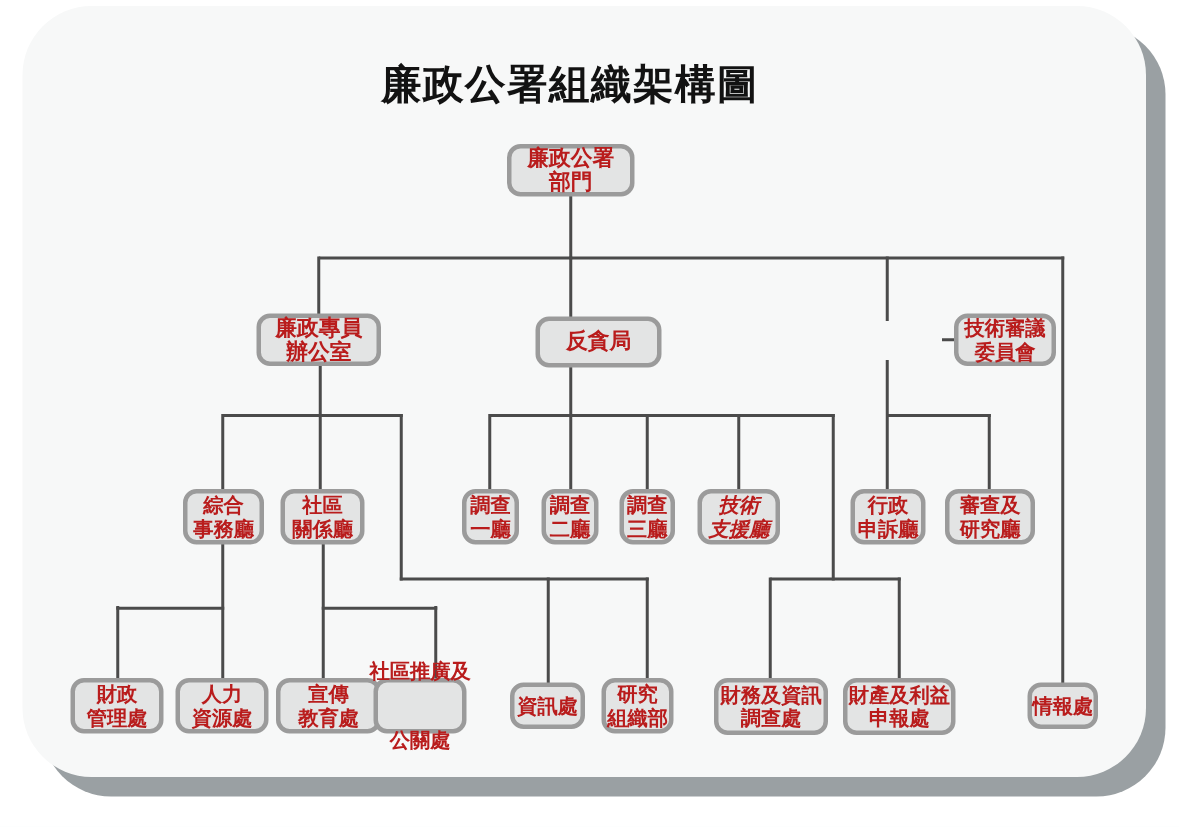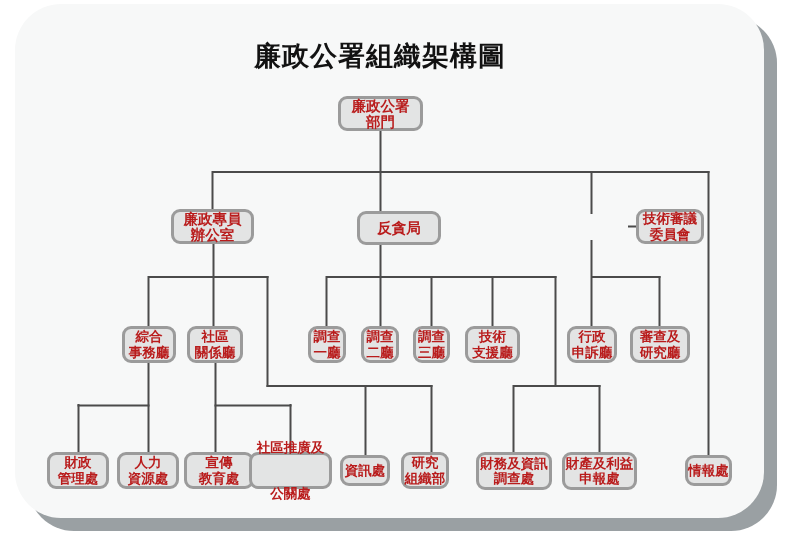--- a/index.html
+++ b/index.html
@@ -110,21 +110,21 @@
     <span>一廳</span>
   </div>
   <div class="node" style="left:361px; top:326px; width:38px; height:37px;">
     <span>調查</span>
     <span>二廳</span>
   </div>
   <div class="node" style="left:413px; top:326px; width:37px; height:37px;">
     <span>調查</span>
     <span>三廳</span>
   </div>
-  <div class="node" style="left:465px; top:326px; width:55px; height:37px;">
+  <div class="node" style="left:465px; top:326px; width:55px; height:37px;font-style:italic;">
     <span>技術</span>
     <span>支援廳</span>
   </div>
   <div class="node" style="left:567px; top:326px; width:50px; height:37px;">
     <span>行政</span>
     <span>申訴廳</span>
   </div>
   <div class="node" style="left:630px; top:326px; width:60px; height:37px;">
     <span>審查及</span>
     <span>研究廳</span>
@@ -135,21 +135,21 @@
     <span>管理處</span>
   </div>
   <div class="node" style="left:117px; top:452px; width:62px; height:37px;">
     <span>人力</span>
     <span>資源處</span>
   </div>
   <div class="node" style="left:184px; top:452px; width:70px; height:37px;">
     <span>宣傳</span>
     <span>教育處</span>
   </div>
-  <div class="node" style="left:249px; top:452px; width:83px; height:37px;gap:31px;">
+  <div class="node" style="left:249px; top:452px; width:62px; height:37px;gap:31px;">
     <span>社區推廣及</span>
     <span>公關處</span>
   </div>
   <div class="node" style="left:340px; top:455px; width:50px; height:31px;">
     <span>資訊處</span>
   </div>
   <div class="node" style="left:401px; top:452px; width:48px; height:37px;">
     <span>研究</span>
     <span>組織部</span>
   </div>

